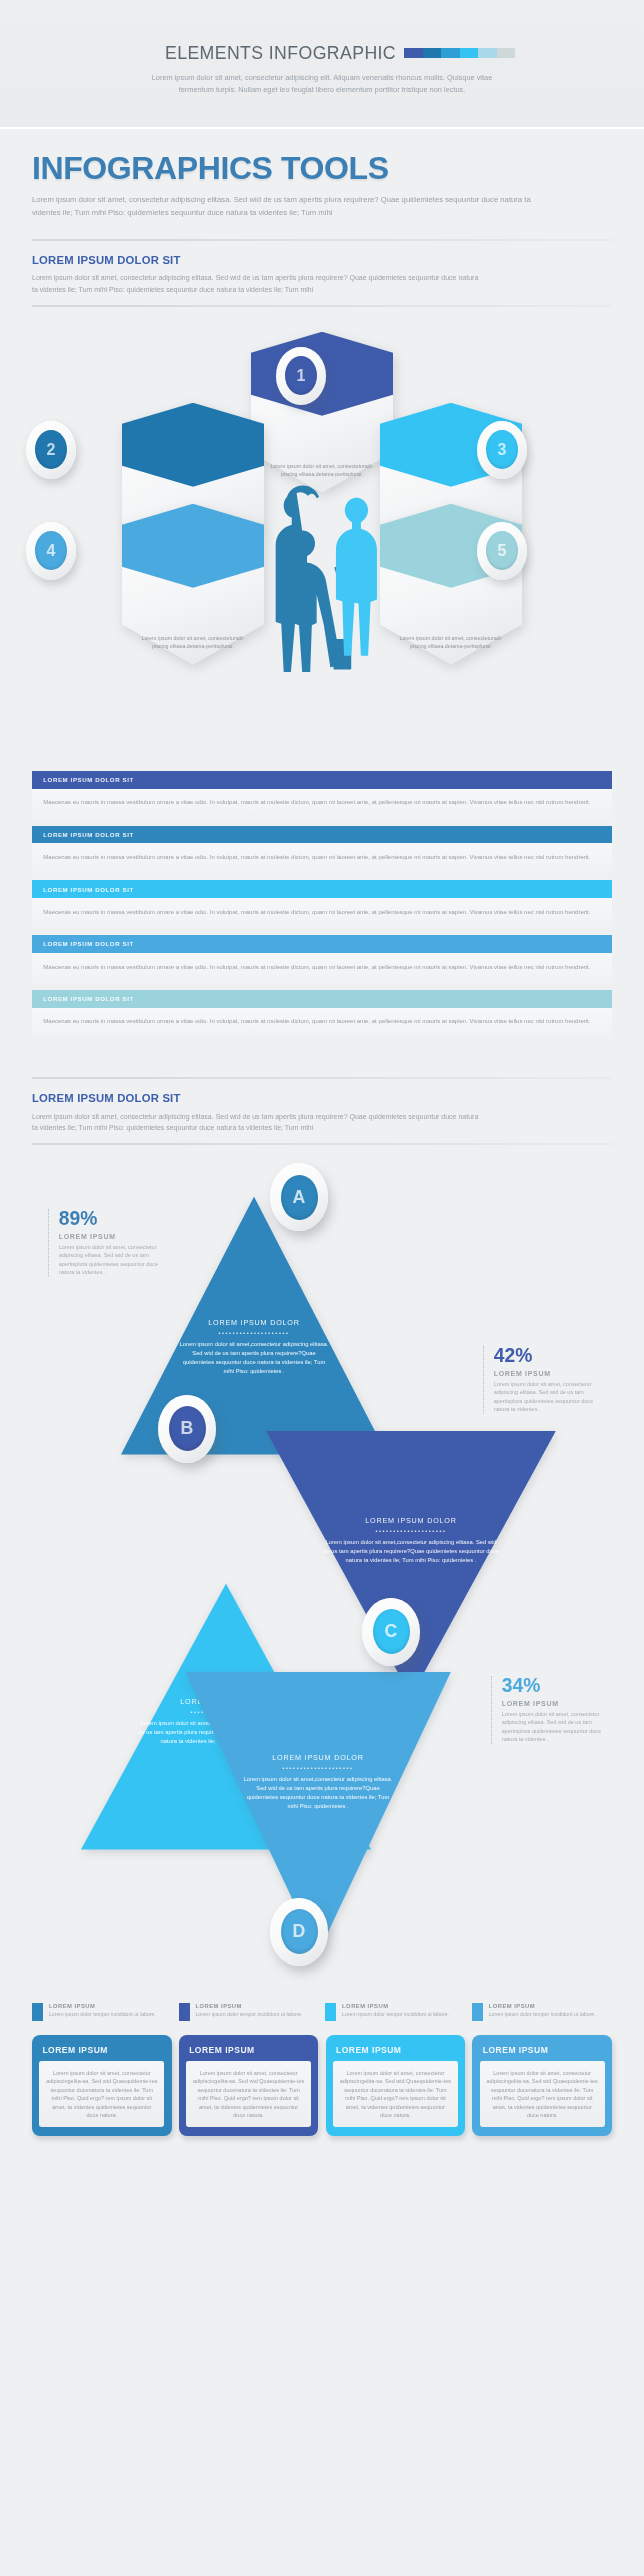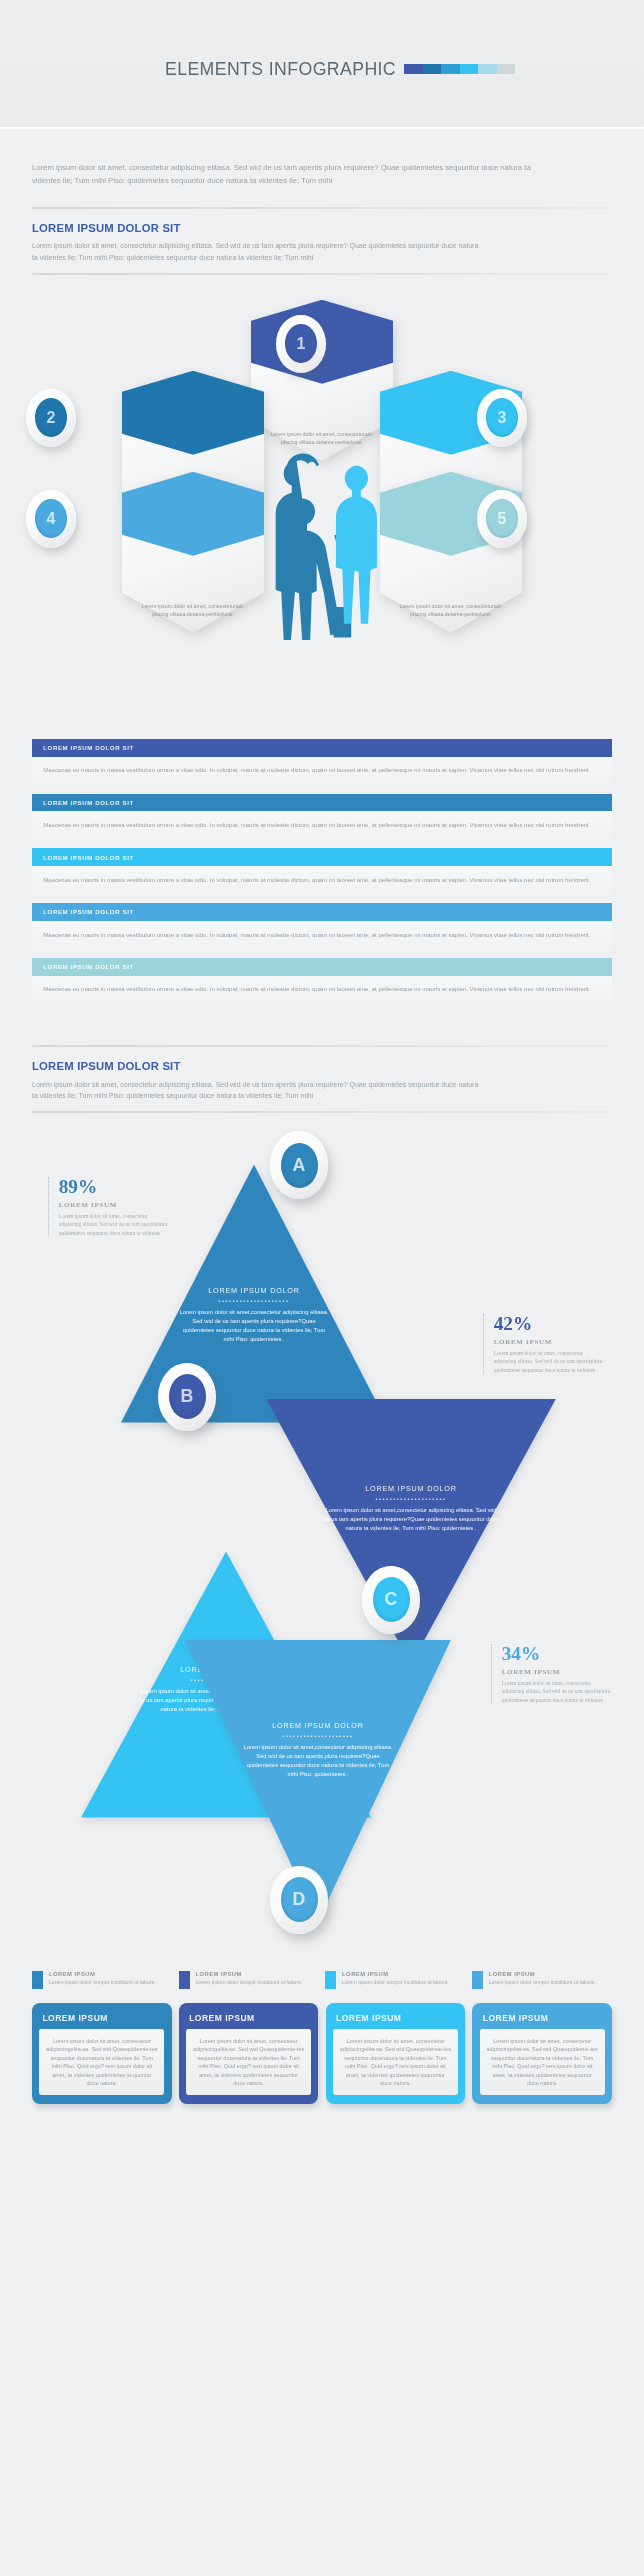--- a/index.html
+++ b/index.html
@@ -154,21 +154,20 @@
   }
   .tri .t-body {
     font-size: 5.8px; line-height: 8.9px; color: rgba(255,255,255,0.95);
   }
 
   .pct {
     position: absolute;
     width: 121px;
     padding-left: 9.7px;
     border-left: 1.6px dotted #b9c0c6;
-    font-family: Liberation Serif, serif;
   }
   .pct .num { font-size: 19.3px; font-weight: 700; line-height: 1; }
   .pct .lbl {
     margin-top: 4.8px;
     font-size: 7px; font-weight: 700; letter-spacing: 0.7px; color: #9ba3aa;
   }
   .pct .txt {
     margin-top: 3.2px;
     font-size: 5.5px; line-height: 8.5px; color: #a6aeb4;
   }
@@ -229,23 +228,25 @@
       <div class="brand-title">ELEMENTS INFOGRAPHIC</div>
       <div class="swatch-bar" id="hdr-swatches">
           <i style="background: rgb(63, 91, 171);"></i>
           <i style="background: rgb(32, 119, 173);"></i>
           <i style="background: rgb(46, 159, 212);"></i>
           <i style="background: rgb(53, 195, 243);"></i>
           <i style="background: rgb(168, 217, 232);"></i>
           <i style="background: rgb(207, 216, 217);"></i>
         </div>
     </div>
+    <div class="brand-sub">Lorem ipsum dolor sit amet, consectetur adipiscing elit. Aliquam venenatis rhoncus mollis. Quisque vitae fermentum turpis. Nullam eget leo feugiat libero elementum porttitor tristique non lectus.</div>
   </div>
 
   <div class="tools">
+    <h1>INFOGRAPHICS TOOLS</h1>
     <p>Lorem ipsum dolor sit amet, consectetur adipiscing elitasa. Sed wid de us tam apertis plura requirere? Quae quidemietes sequuntur duce natura ta videntes ile; Tum mihi Piso: quidemietes sequuntur duce natura ta videntes ile; Tum mihi</p>
   </div>
   <div class="hr-soft"></div>
 
   <div class="sub-head">
     <h2>LOREM IPSUM DOLOR SIT</h2>
     <p>Lorem ipsum dolor sit amet, consectetur adipiscing elitasa. Sed wid de us tam apertis plura requirere? Quae quidemietes sequuntur duce natura ta videntes ile; Tum mihi Piso: quidemietes sequuntur duce natura ta videntes ile; Tum mihi</p>
   </div>
   <div class="hr-soft" style="margin-top:9.7px"></div>
 

